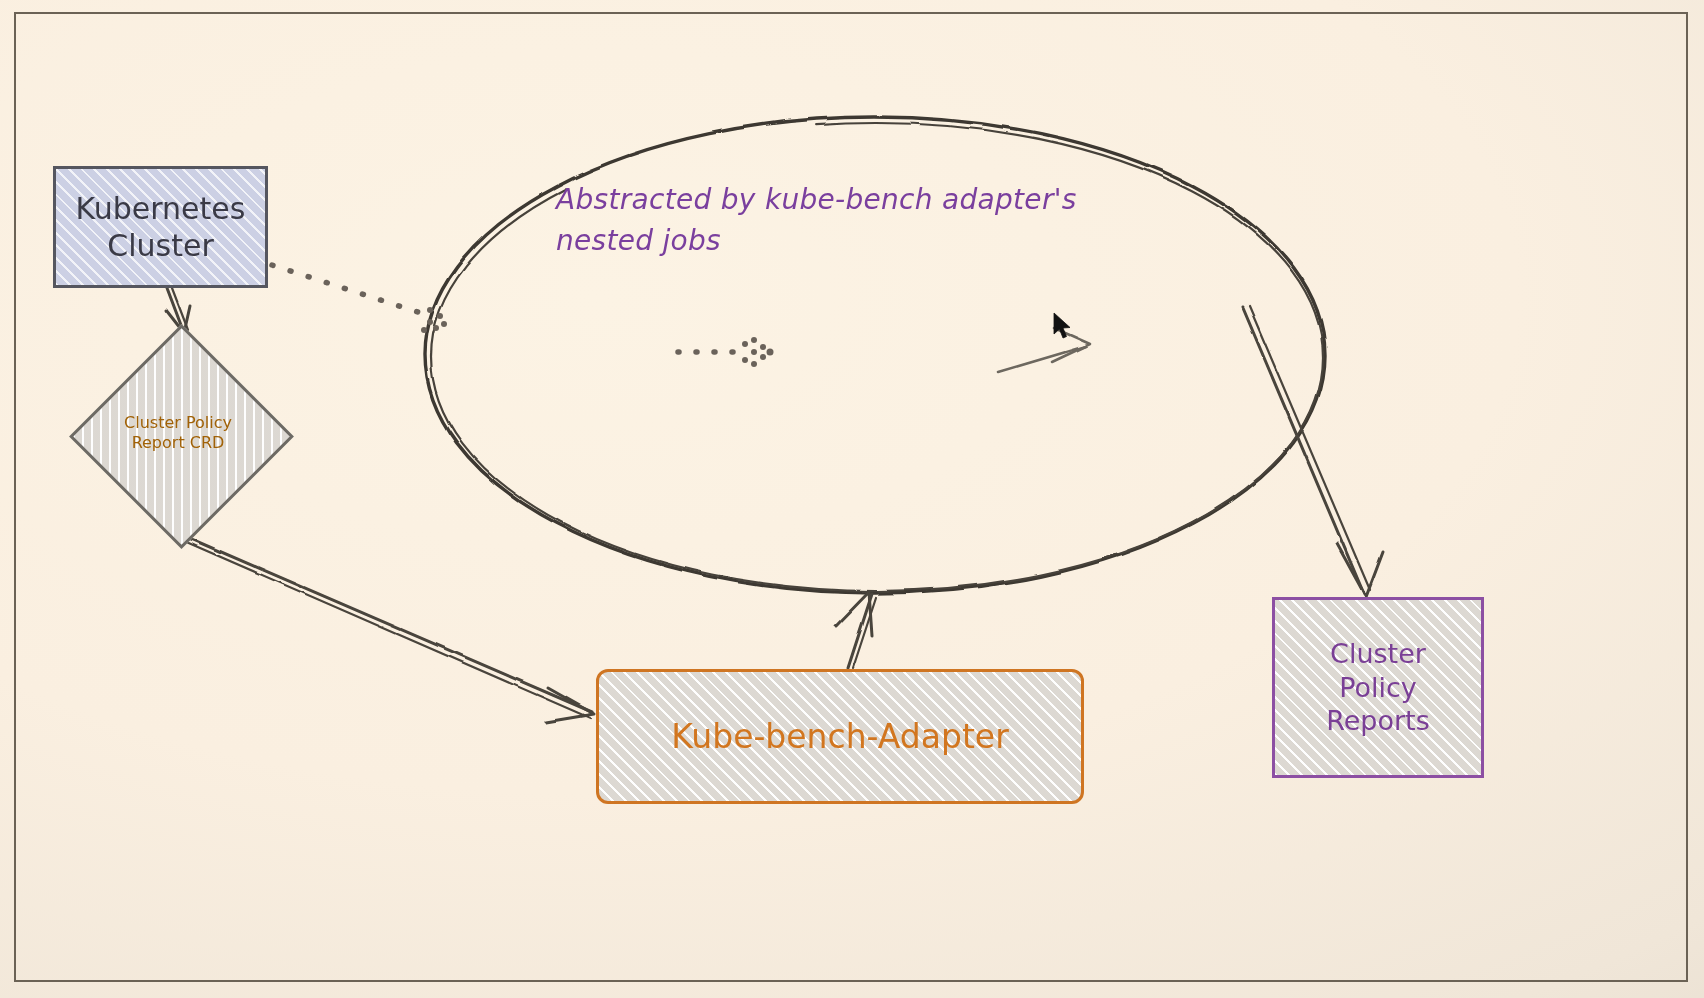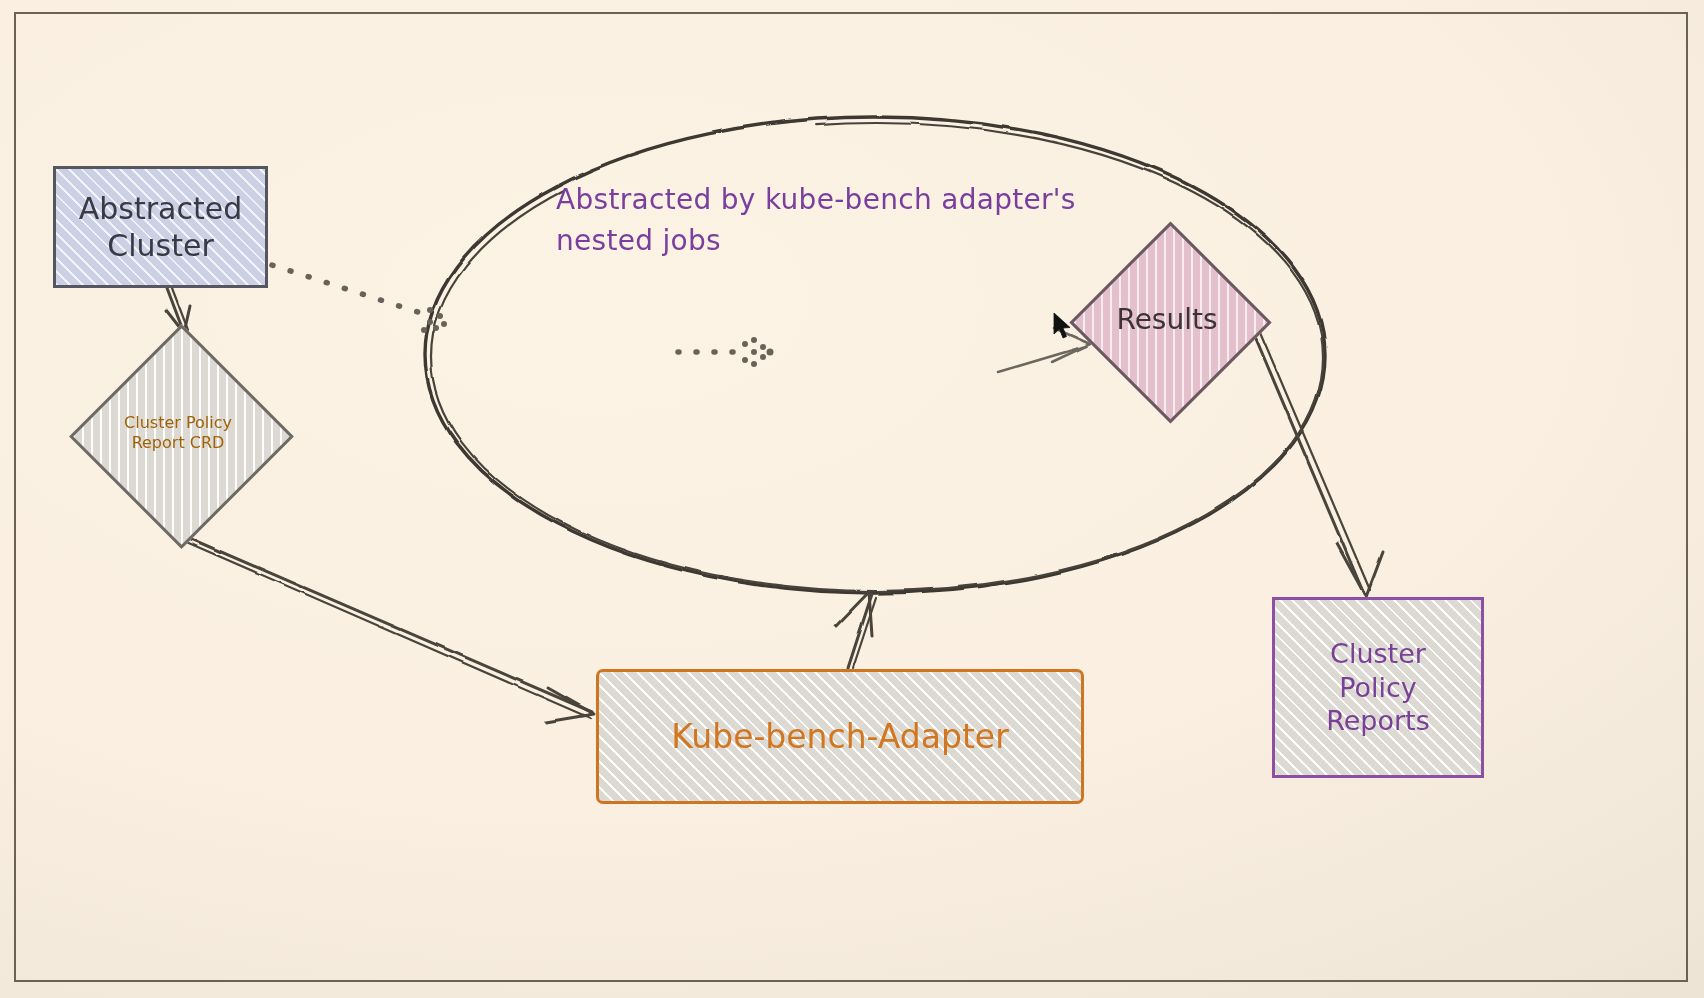--- a/index.html
+++ b/index.html
@@ -129,35 +129,36 @@
     transform: rotate(45deg);
     border: 3px solid #6a5a60;
   }
   #node-results .node-label {
     font-size: 28px;
     color: #3d3238;
   }
   #node-adapter {
     left: 596px; top: 669px; width: 488px; height: 135px;
     border: 3px solid #cf7522;
-    border-radius: 7px;
+    border-radius: 12px;
     color: #d2761f;
     font-size: 33px;
   }
   #node-reports {
     left: 1272px; top: 597px; width: 212px; height: 181px;
     border: 3px solid #8c4fa3;
     color: #7a3f96;
     font-size: 27px;
   }
   #annotation {
     position: absolute;
     left: 556px; top: 180px; width: 660px;
     color: #7a3f9e;
     font-size: 28px;
+    font-style: italic;
     line-height: 1.45;
     white-space: pre-line;
     letter-spacing: 0.3px;
   }
   #cursor {
     position: absolute;
     left: 1052px; top: 312px;
     width: 22px; height: 30px;
     z-index: 9;
   }
@@ -234,36 +235,32 @@
       <path d="M 1243 308 L 1364 594" fill="none" stroke="#4a443c" stroke-width="3" stroke-linecap="round"></path>
       <path d="M 1249 306 L 1370 590" fill="none" stroke="#4a443c" stroke-width="2.2" stroke-linecap="round"></path>
       <path d="M 1337 544 L 1366 597 L 1383 552" fill="none" stroke="#4a443c" stroke-width="3" stroke-linecap="round" stroke-linejoin="round"></path>
     </g>
   </svg>
 
   <div id="annotation">Abstracted by kube-bench adapter's
 nested jobs</div>
 
   <div class="node hatch-blue" id="node-k8s-cluster">
-    <span class="node-label">Abstracted
+    <span class="node-label">Kubernetes
 Cluster</span>
   </div>
 
   <div class="node" id="node-crd">
     <div class="diamond-shape hatch-gray"></div>
     <span class="node-label">Cluster Policy
 Report CRD</span>
   </div>
 
 
 
-  <div class="node" id="node-results">
-    <div class="diamond-shape hatch-pink"></div>
-    <span class="node-label">Results</span>
-  </div>
 
   <div class="node hatch-gray" id="node-adapter">
     <span class="node-label">Kube-bench-Adapter</span>
   </div>
 
   <div class="node hatch-gray" id="node-reports">
     <span class="node-label">Cluster
 Policy
 Reports</span>
   </div>

